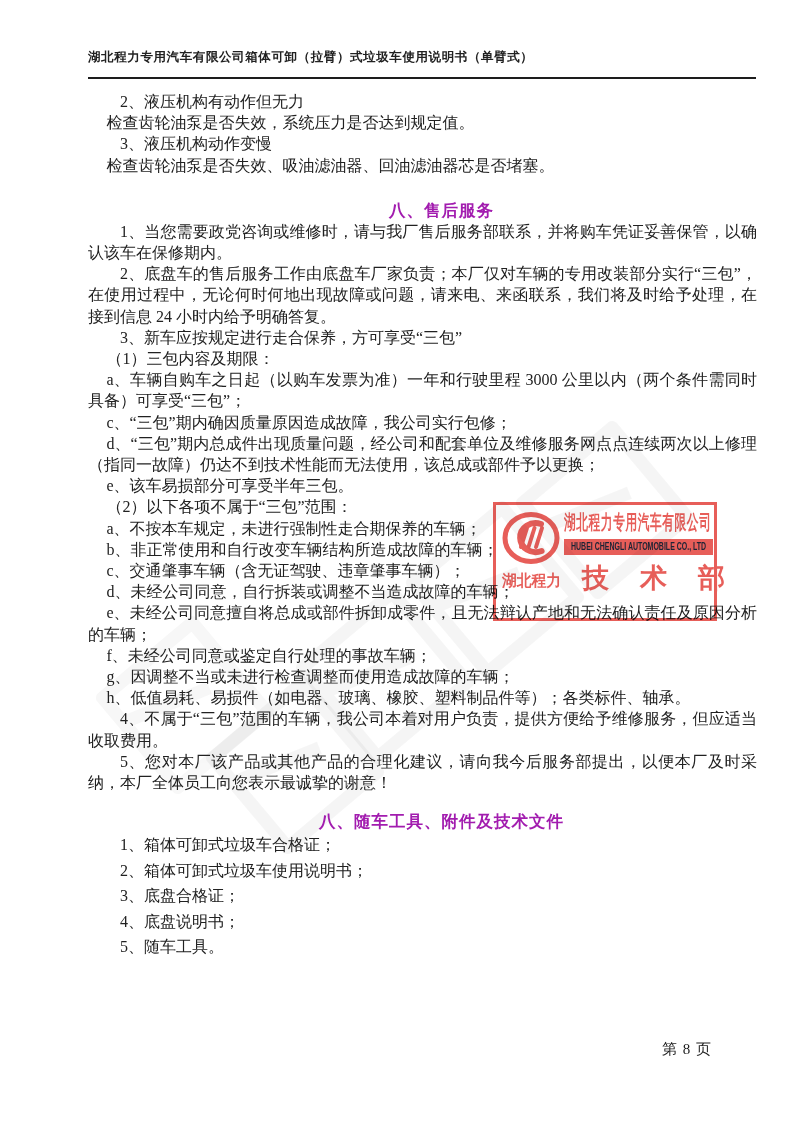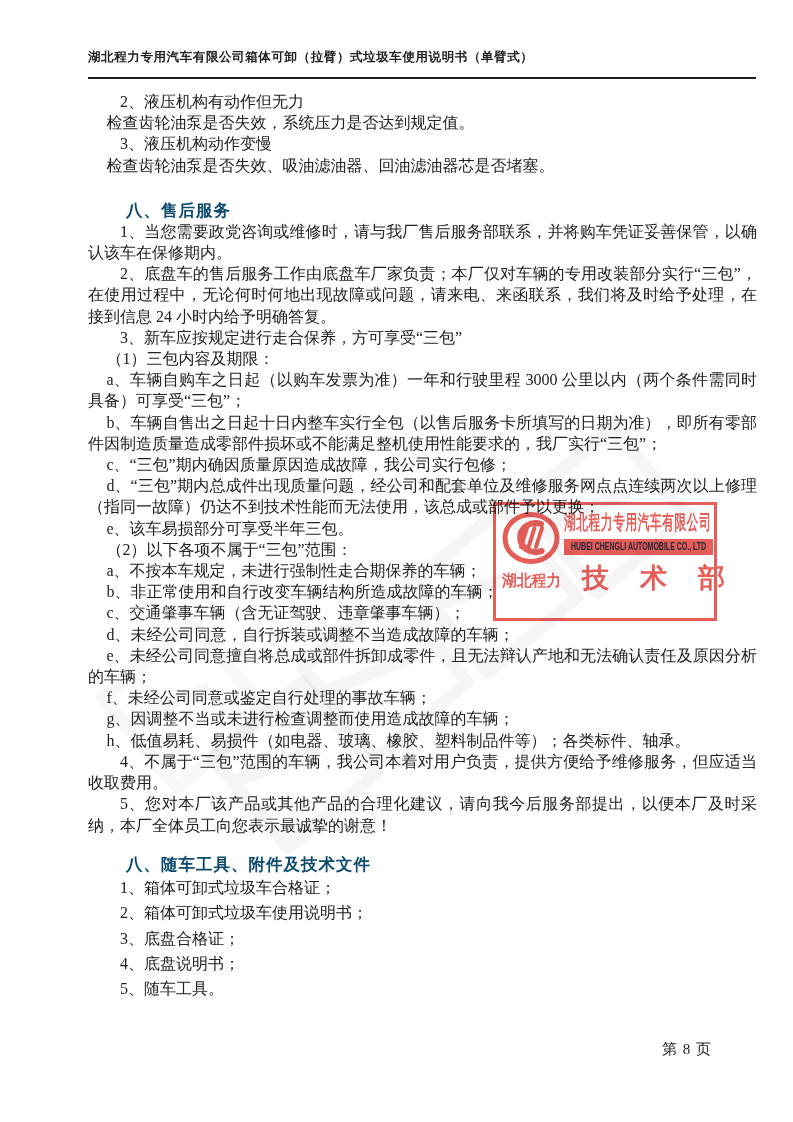--- a/index.html
+++ b/index.html
@@ -20,24 +20,24 @@
 
   
   .content {
     position:absolute; left:88px; top:91px; width:669px;
     font-size:16px; line-height:21.2px; text-align:justify;
   }
   .content p { margin:0; }
   .content p.i2 { text-indent:2em; }
   .content p.i1 { text-indent:1.15em; }
   .content h2.sec-h {
-    margin:23px 0 0 0; padding-left:2.3em; text-align:left;
+    margin:23px 0 0 0; padding-left:2.3em; text-align:center;
     font-family:"Liberation Sans", sans-serif;
     font-size:16.5px; font-weight:bold; line-height:22px; letter-spacing:1px;
-    color:#0c4a6e;
+    color:#a21caf;
   }
   .content h2.sec-h.tools { margin-top:17px; }
   .content p.tool { line-height:25.4px; }
 
   
   .footer {
     position:absolute; top:1040px; right:81px;
     font-size:15px; letter-spacing:1px; color:#1c1c1c;
   }
 
@@ -109,21 +109,20 @@
       <p class="i2">2、液压机构有动作但无力</p>
       <p class="i1">检查齿轮油泵是否失效，系统压力是否达到规定值。</p>
       <p class="i2">3、液压机构动作变慢</p>
       <p class="i1">检查齿轮油泵是否失效、吸油滤油器、回油滤油器芯是否堵塞。</p>
       <h2 class="sec-h">八、售后服务</h2>
       <p class="i2">1、当您需要政党咨询或维修时，请与我厂售后服务部联系，并将购车凭证妥善保管，以确认该车在保修期内。</p>
       <p class="i2">2、底盘车的售后服务工作由底盘车厂家负责；本厂仅对车辆的专用改装部分实行“三包”，在使用过程中，无论何时何地出现故障或问题，请来电、来函联系，我们将及时给予处理，在接到信息 24 小时内给予明确答复。</p>
       <p class="i2">3、新车应按规定进行走合保养，方可享受“三包”</p>
       <p class="i1">（1）三包内容及期限：</p>
       <p class="i1">a、车辆自购车之日起（以购车发票为准）一年和行驶里程 3000 公里以内（两个条件需同时具备）可享受“三包”；</p>
-      <p class="i1">b、车辆自售出之日起十日内整车实行全包（以售后服务卡所填写的日期为准），即所有零部件因制造质量造成零部件损坏或不能满足整机使用性能要求的，我厂实行“三包”；</p>
       <p class="i1">c、“三包”期内确因质量原因造成故障，我公司实行包修；</p>
       <p class="i1">d、“三包”期内总成件出现质量问题，经公司和配套单位及维修服务网点点连续两次以上修理（指同一故障）仍达不到技术性能而无法使用，该总成或部件予以更换；</p>
       <p class="i1">e、该车易损部分可享受半年三包。</p>
       <p class="i1">（2）以下各项不属于“三包”范围：</p>
       <p class="i1">a、不按本车规定，未进行强制性走合期保养的车辆；</p>
       <p class="i1">b、非正常使用和自行改变车辆结构所造成故障的车辆；</p>
       <p class="i1">c、交通肇事车辆（含无证驾驶、违章肇事车辆）；</p>
       <p class="i1">d、未经公司同意，自行拆装或调整不当造成故障的车辆；</p>
       <p class="i1">e、未经公司同意擅自将总成或部件拆卸成零件，且无法辩认产地和无法确认责任及原因分析的车辆；</p>
       <p class="i1">f、未经公司同意或鉴定自行处理的事故车辆；</p>

